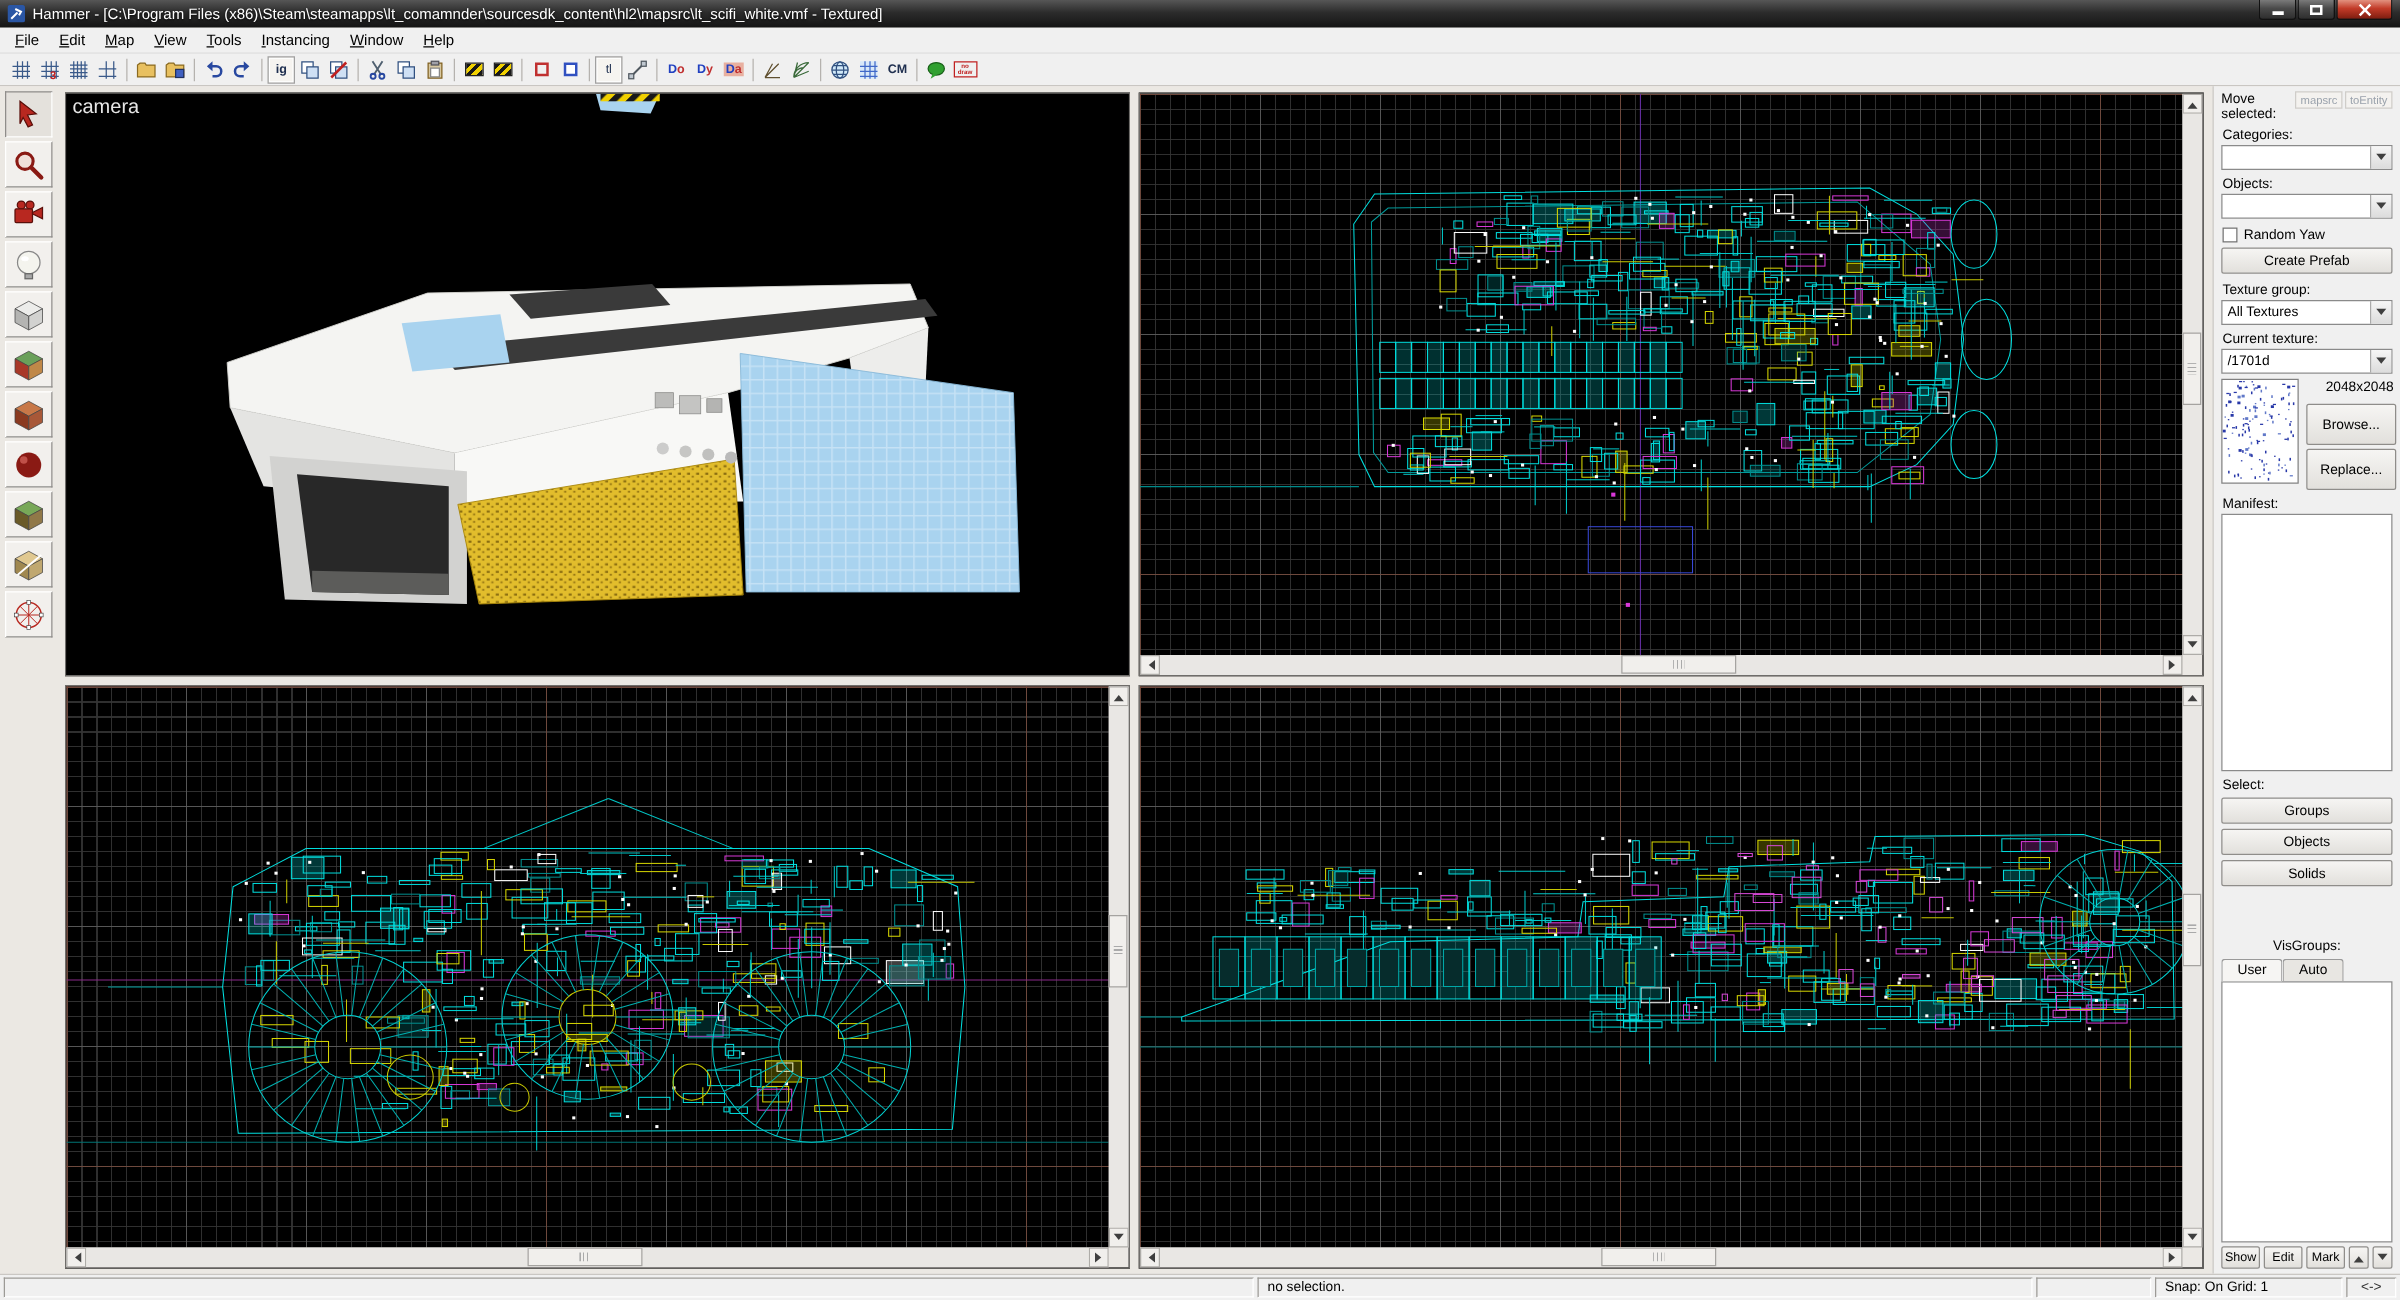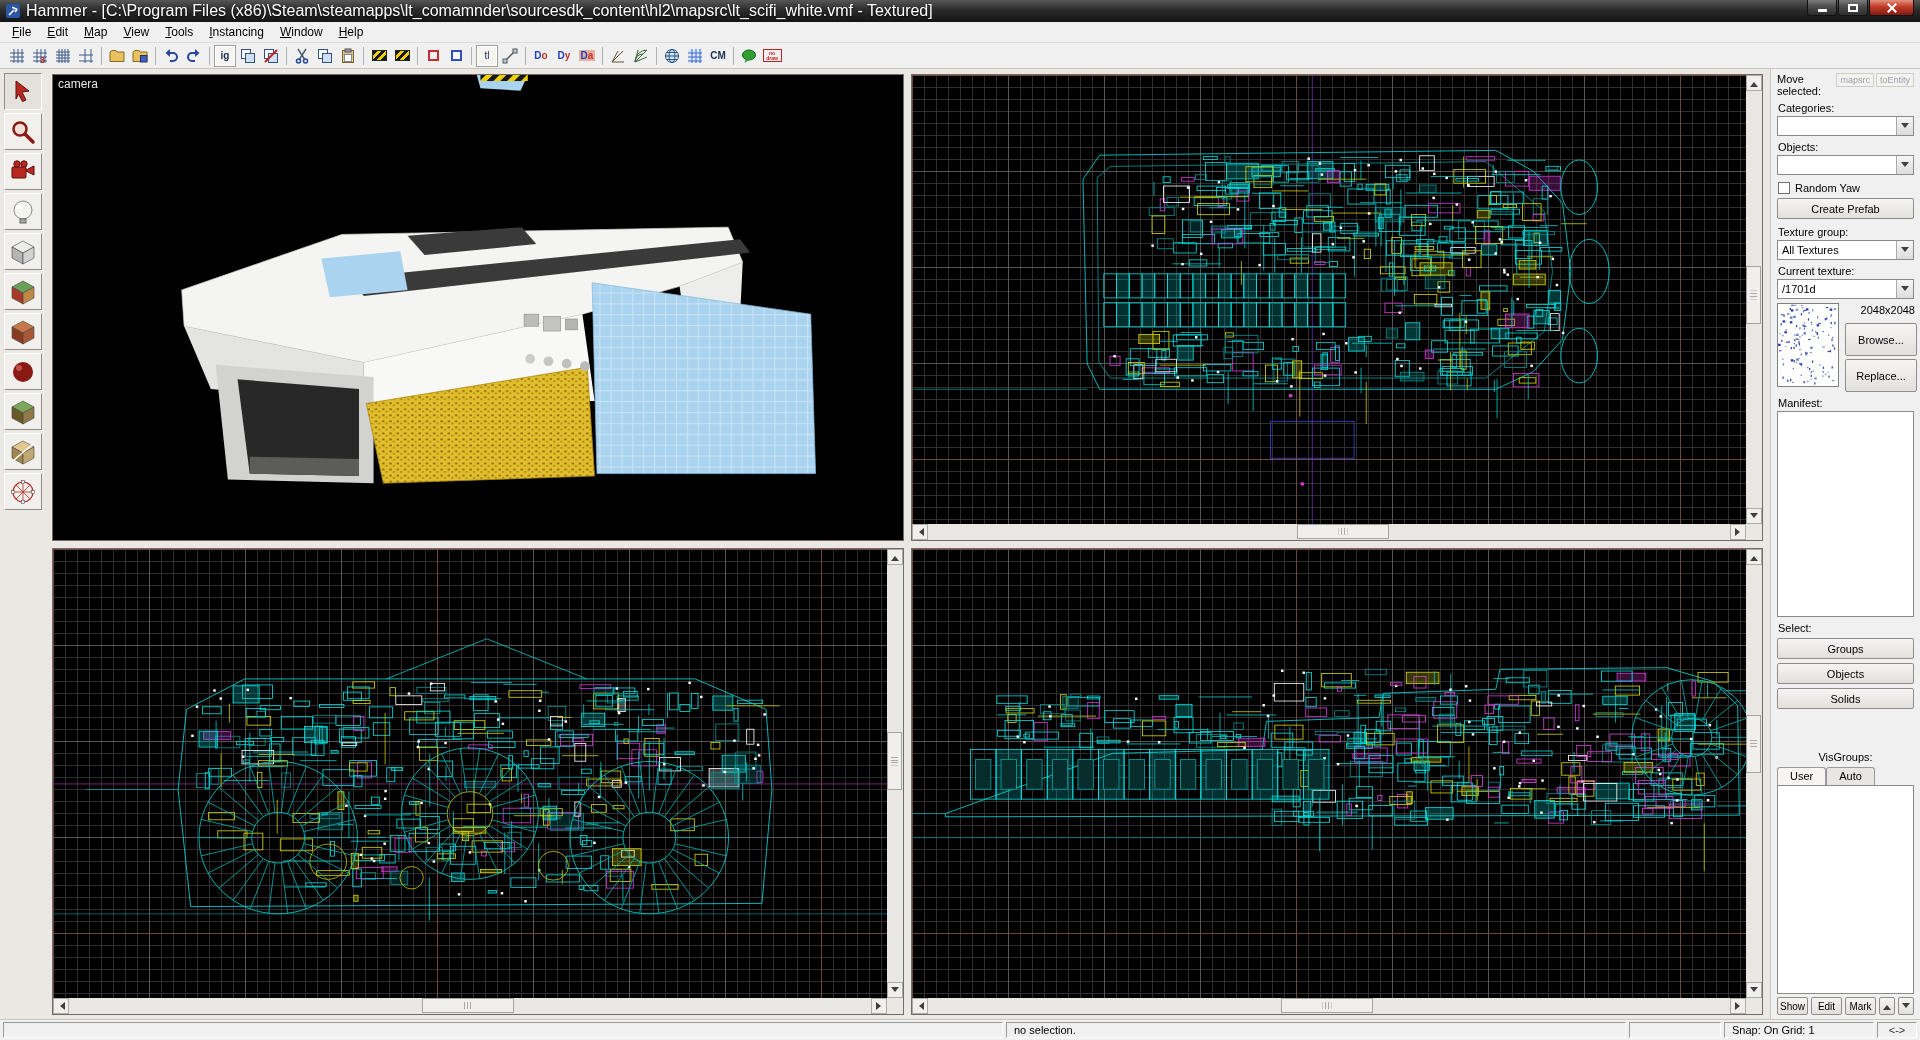--- a/index.html
+++ b/index.html
@@ -3,21 +3,21 @@
 <meta charset="utf-8">
 <style>
   * { box-sizing: border-box; margin:0; padding:0; }
   html,body { width:1920px; height:1040px; overflow:hidden; }
   body { font-family:"Liberation Sans","DejaVu Sans",sans-serif; font-size:12px; background:#000; }
   #app { position:relative; width:1920px; height:1040px; display:flex; flex-direction:column; background:#ebe8e3; }
 
   
   .titlebar { height:22px; background:linear-gradient(#565656,#2c2c2c 45%,#141414); color:#fff;
     display:flex; align-items:center; padding:0 6px; gap:6px; position:relative; flex:0 0 22px; }
-  .titlebar .title { flex:1; font-size:16px; white-space:nowrap; overflow:hidden; text-shadow:0 1px 2px #000; }
+  .titlebar .title { flex:1; font-size:12px; white-space:nowrap; overflow:hidden; text-shadow:0 1px 2px #000; }
   .winbtns { position:absolute; top:0; right:6px; display:flex; gap:1px; }
   .winbtn { width:30px; height:16px; background:linear-gradient(#7a7a7a,#4a4a4a 45%,#2e2e2e);
     border:1px solid #111; border-top:none; border-radius:0 0 3px 3px; position:relative;
     display:flex; align-items:center; justify-content:center; }
   .winbtn.close { width:45px; background:linear-gradient(#e2917f,#c23b28 45%,#7e1d10); }
   .g-min { width:9px; height:3px; background:#fff; margin-top:6px; }
   .g-max { width:10px; height:8px; border:2px solid #fff; }
   .g-x1,.g-x2 { position:absolute; left:50%; top:50%; width:12px; height:2px; background:#fff; }
   .g-x1 { transform:translate(-50%,-50%) rotate(45deg); }
   .g-x2 { transform:translate(-50%,-50%) rotate(-45deg); }
@@ -46,21 +46,21 @@
   .view-area { position:absolute; left:0; top:0; right:16px; bottom:16px; background-color:#000;
     background-image:
       repeating-linear-gradient(to right, rgba(130,62,40,.55) 0 1px, transparent 1px 384px),
       repeating-linear-gradient(to bottom, rgba(130,62,40,.55) 0 1px, transparent 1px 384px),
       repeating-linear-gradient(to right, rgba(95,95,95,.8) 0 1px, transparent 1px 96px),
       repeating-linear-gradient(to bottom, rgba(95,95,95,.8) 0 1px, transparent 1px 96px),
       repeating-linear-gradient(to right, rgba(52,52,52,.9) 0 1px, transparent 1px 12px),
       repeating-linear-gradient(to bottom, rgba(52,52,52,.9) 0 1px, transparent 1px 12px); }
   .view3d-area { position:absolute; inset:0; background:#000; }
   .wf, .ship3d { position:absolute; inset:0; width:100%; height:100%; }
-  .camlabel { position:absolute; top:2px; left:5px; color:#e6e6e6; font-size:12px; z-index:3; }
+  .camlabel { position:absolute; top:2px; left:5px; color:#e6e6e6; font-size:16px; z-index:3; }
 
   
   .sb { position:absolute; background:#e6e4e1; z-index:4; display:flex; }
   .sb-h { left:0; right:16px; bottom:0; height:16px; }
   .sb-v { top:0; right:0; bottom:16px; width:16px; flex-direction:column; }
   .sb-corner { position:absolute; right:0; bottom:0; width:16px; height:16px; background:#ebe8e4; z-index:4; }
   .sb-btn { width:16px; height:16px; flex:0 0 16px; background:#f1efec; border:1px solid #aeaca8;
     display:flex; align-items:center; justify-content:center; }
   .sb-track { flex:1; position:relative; background:#e9e7e4; }
   .sb-thumb { position:absolute; background:#f1efec; border:1px solid #a5a3a0; }

